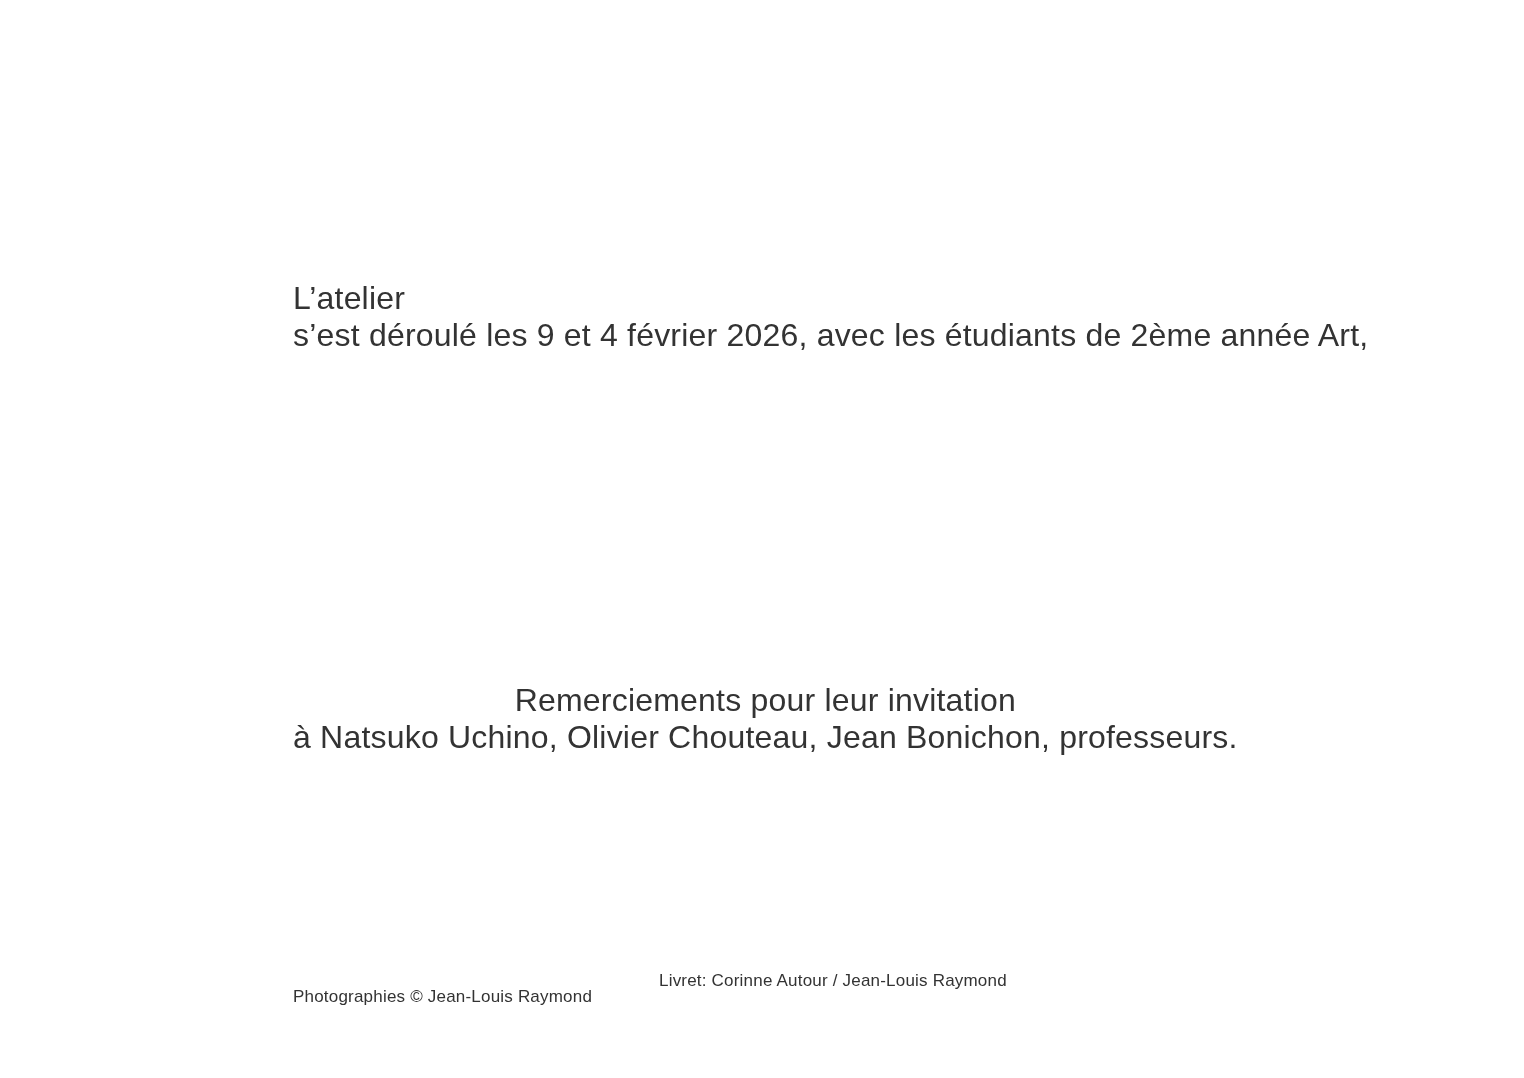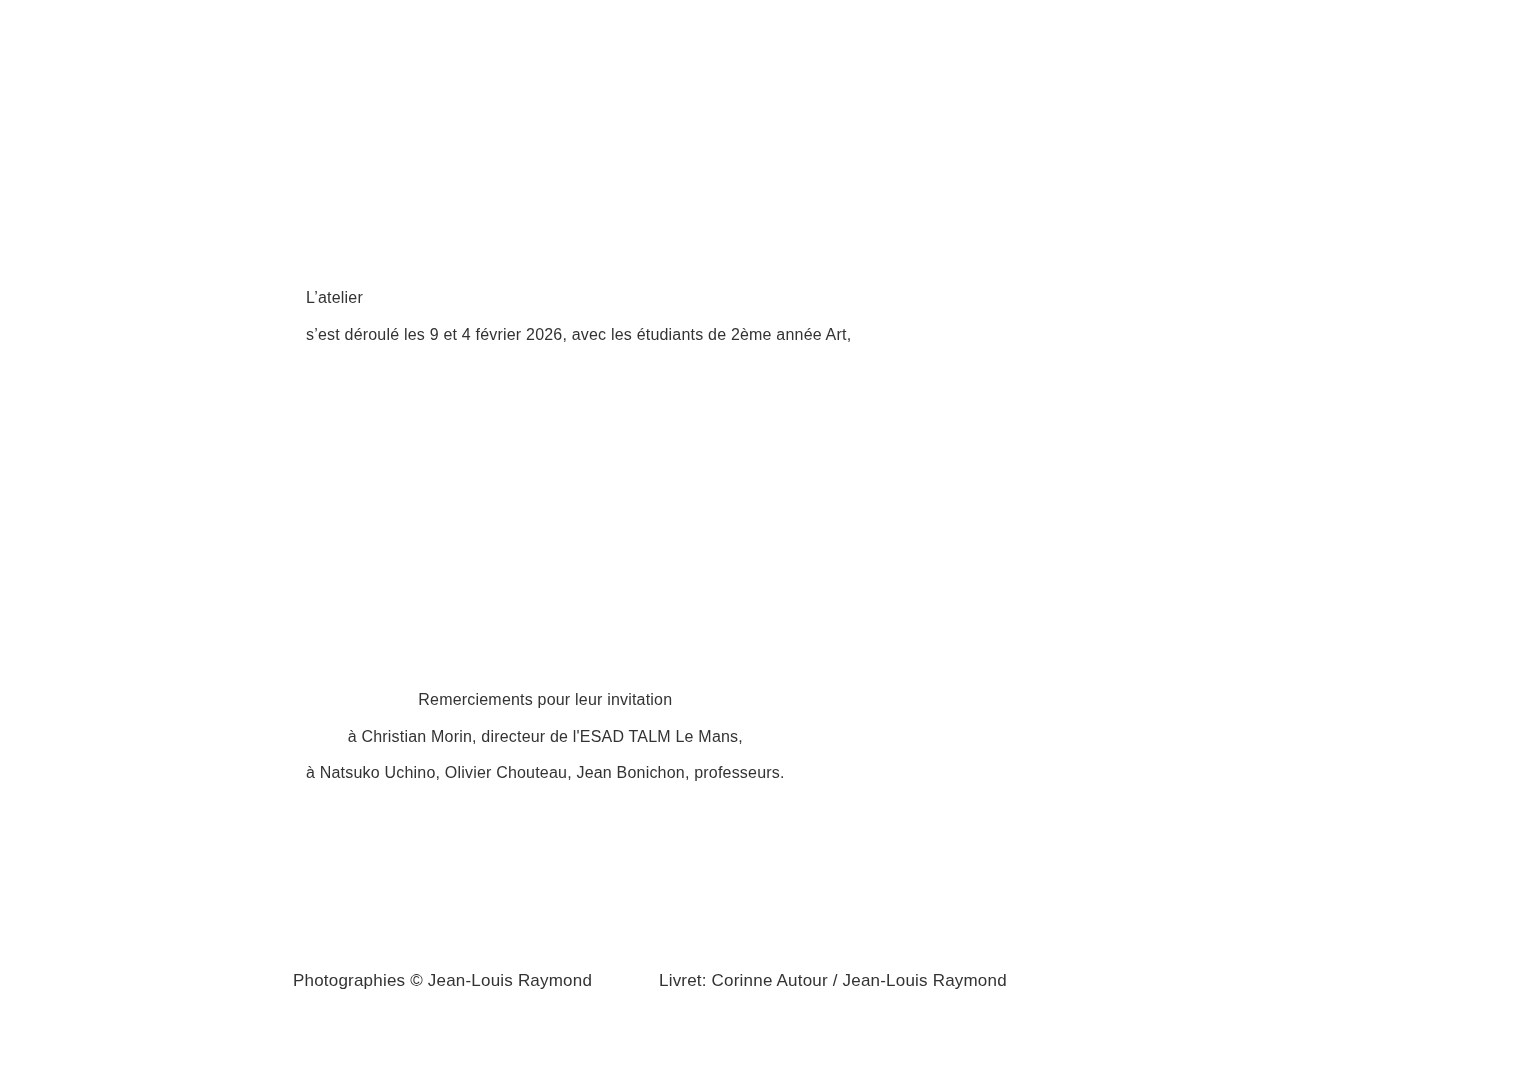--- a/index.html
+++ b/index.html
@@ -15,22 +15,22 @@
     font-weight: 300;
     color: #333333;
     overflow: hidden;
   }
   .page {
     position: absolute;
     inset: 0;
   }
   .text-block {
     position: absolute;
-    left: 306px;
-    font-size: 16px;
+    left: 293px;
+    font-size: 32px;
     line-height: 36.5px;
     letter-spacing: 0.2px;
     white-space: nowrap;
   }
   .atelier-block {
     top: 280px;
   }
   .remerciements-block {
     top: 682px;
     text-align: center;
@@ -43,41 +43,40 @@
     top: 969px;
     left: 293px;
     font-size: 17px;
     line-height: 24px;
     letter-spacing: 0.2px;
     white-space: nowrap;
   }
   .footer-credit-photo {
     position: absolute;
     left: 0;
-    top: 0;
+    top: 16px;
   }
   .footer-credit-livret {
     position: absolute;
     left: 366px;
     top: 0;
   }
 </style>
 </head>
 <body>
 
 <div class="page">
 
   <div class="text-block atelier-block">
     <span class="line">L’atelier</span>
     <span class="line">s’est déroulé les 9 et 4 février 2026, avec les étudiants de 2ème année Art,</span>
   </div>
 
   <div class="text-block remerciements-block">
     <span class="line">Remerciements pour leur invitation</span>
-    <span class="line">à Christian Morin, directeur de l'ESAD TALM Le Mans,</span>
     <span class="line">à Natsuko Uchino, Olivier Chouteau, Jean Bonichon, professeurs.</span>
   </div>
 
   <div class="footer-line">
     <span class="footer-credit-photo">Photographies © Jean-Louis Raymond</span>
     <span class="footer-credit-livret">Livret: Corinne Autour / Jean-Louis Raymond</span>
   </div>
 
 </div>
 

